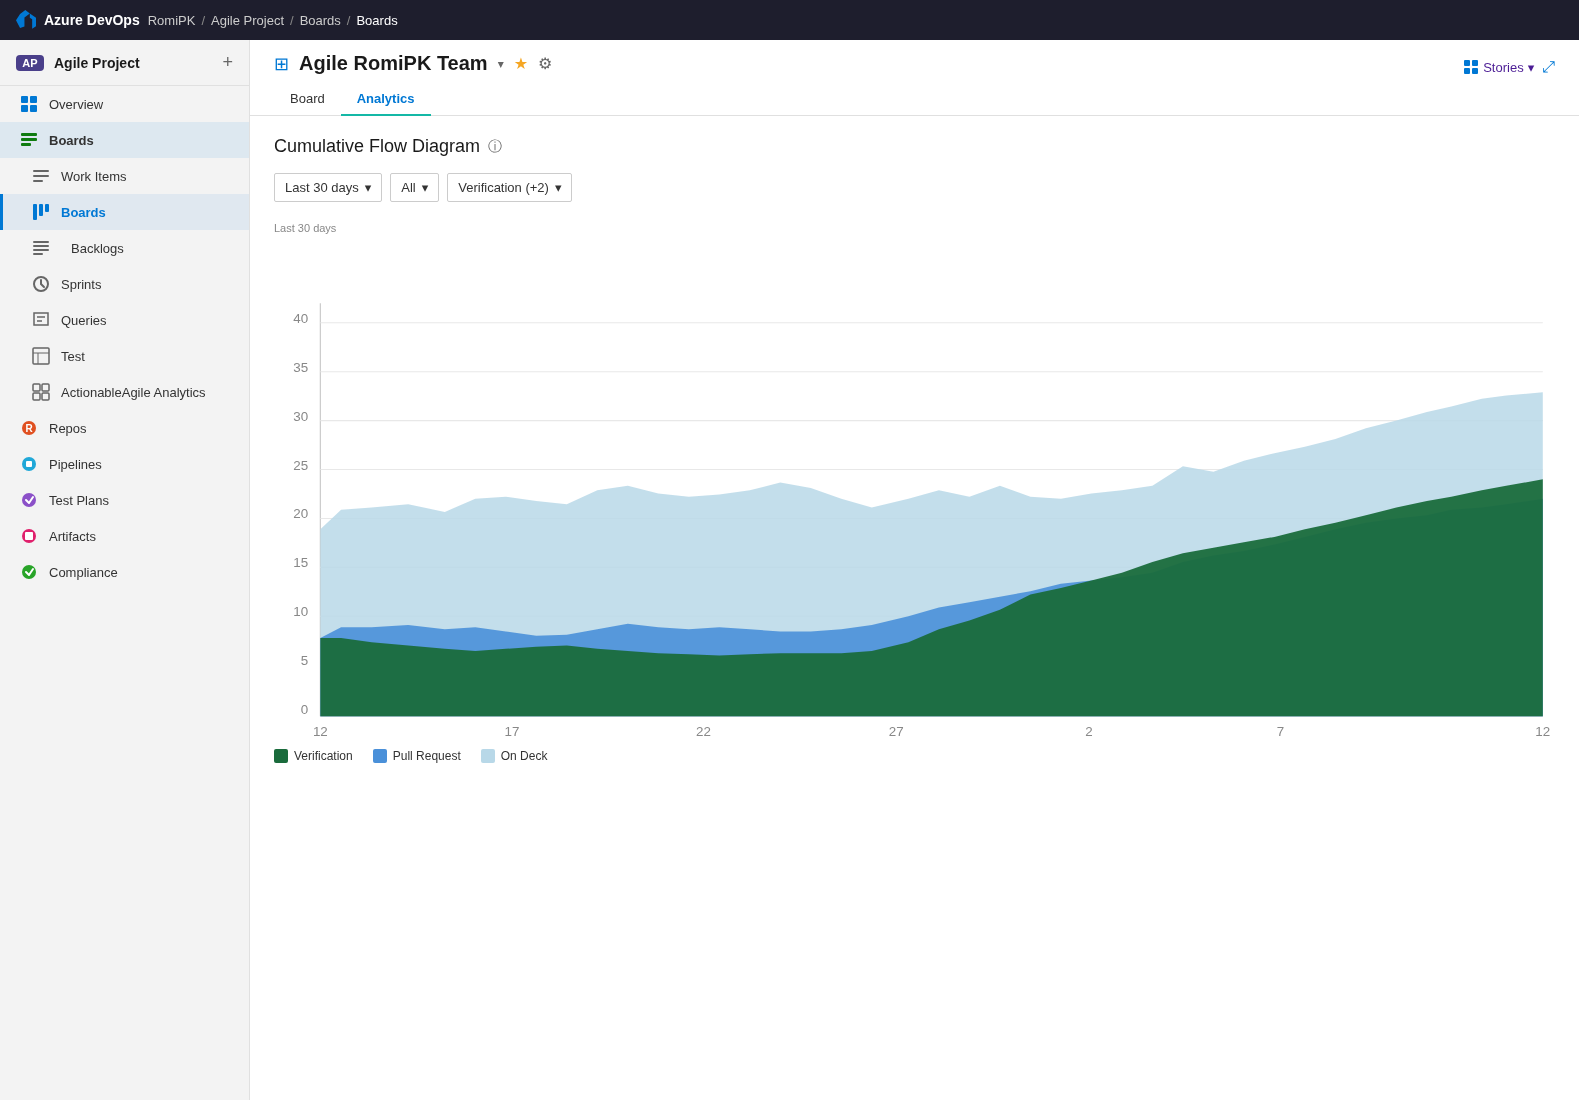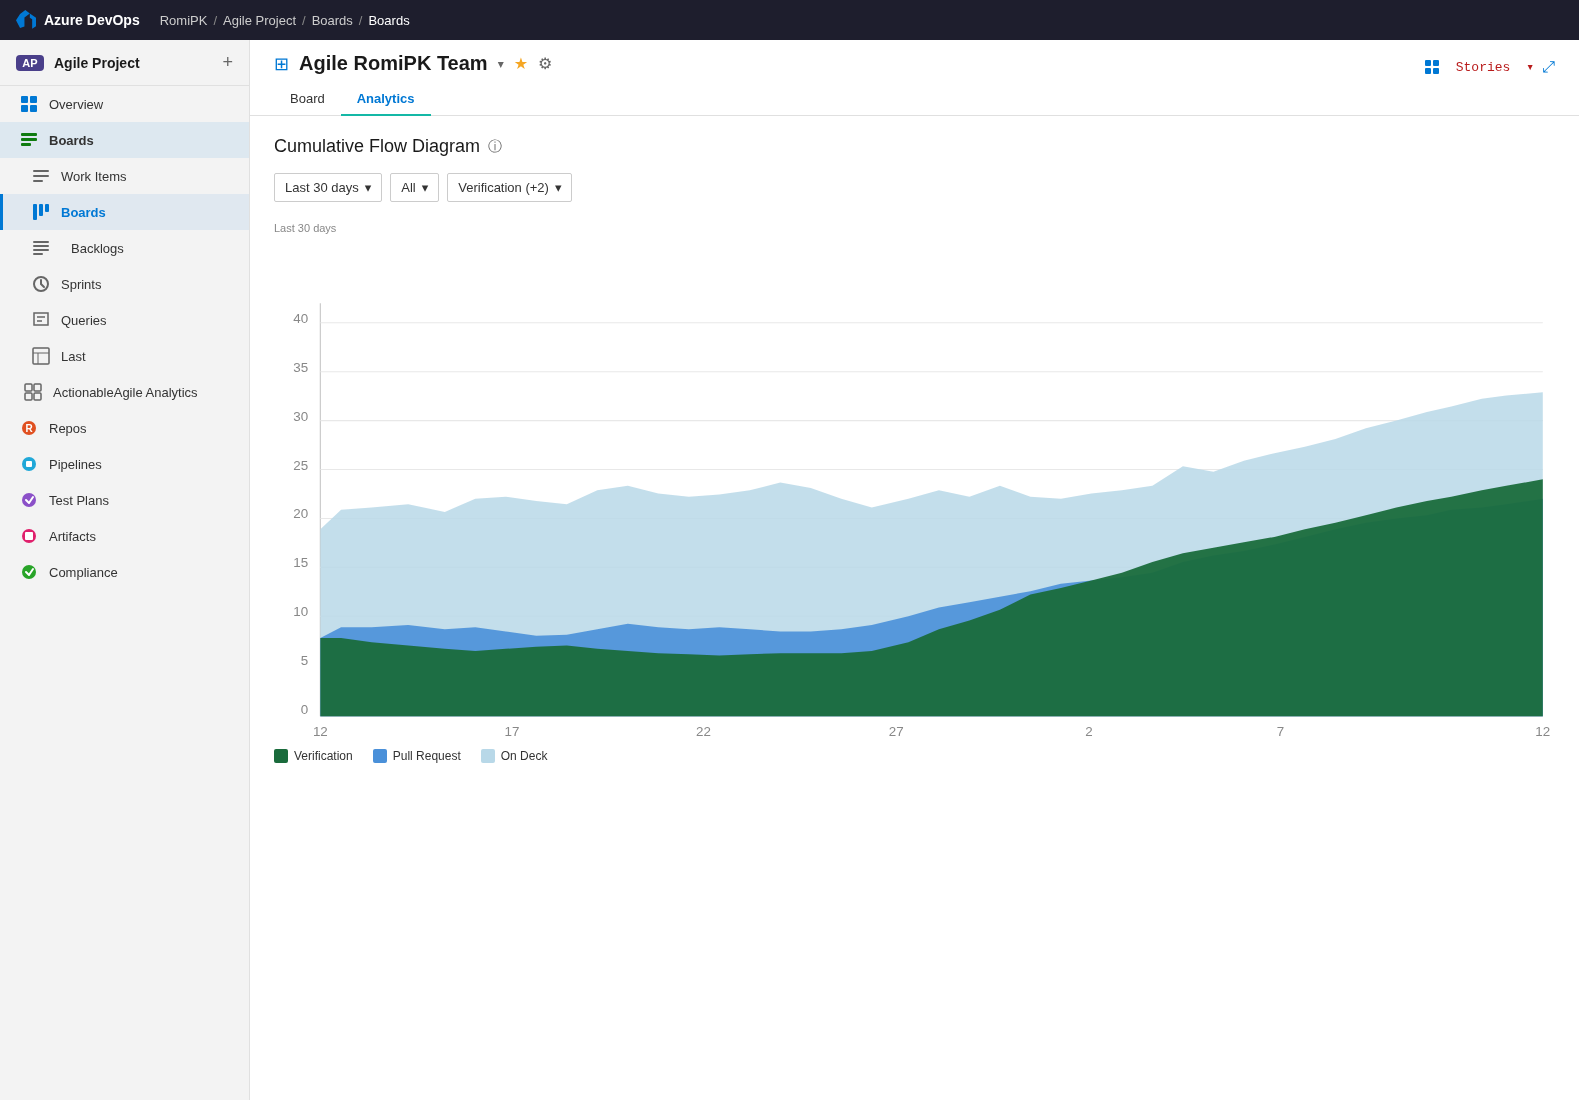--- a/index.html
+++ b/index.html
@@ -5,21 +5,20 @@
     * { box-sizing: border-box; margin: 0; padding: 0; }
     body { font-family: 'Segoe UI', sans-serif; font-size: 13px; background: #fff; display: flex; flex-direction: column; height: 100vh; overflow: hidden; }
 
     
     .topbar {
       height: 40px;
       background: #1e1e2d;
       display: flex;
       align-items: center;
       padding: 0 16px;
-      gap: 12px;
       flex-shrink: 0;
     }
     .topbar-logo { display: flex; align-items: center; gap: 8px; color: #fff; font-size: 14px; font-weight: 600; }
     .topbar-logo svg { width: 20px; height: 20px; }
     .breadcrumb { color: #ccc; font-size: 13px; display: flex; align-items: center; gap: 6px; margin-left: 8px; }
     .breadcrumb span { color: #fff; }
     .breadcrumb .sep { color: #888; }
 
     
     .main-layout { display: flex; flex: 1; overflow: hidden; }
@@ -85,22 +84,22 @@
     .tab {
       padding: 8px 16px;
       cursor: pointer;
       color: #333;
       font-size: 13px;
       border-bottom: 2px solid transparent;
       margin-bottom: -1px;
     }
     .tab.active { color: #0078d4; border-bottom: 2px solid #14b8a6; font-weight: 600; }
     .stories-btn {
-      display: flex; align-items: center; gap: 16px;
-      color: #b91c1c; font-size: 13px; cursor: pointer; font-family: Liberation Mono, monospace;
+      display: flex; align-items: center; gap: 4px;
+      color: #4c1d95; font-size: 13px; cursor: pointer;
     }
 
     
     .chart-area { flex: 1; padding: 20px 24px; overflow-y: auto; position: relative; }
     .chart-title-row {
       display: flex; align-items: center; gap: 8px;
       margin-bottom: 16px;
     }
     .chart-title { font-size: 18px; font-weight: 400; color: #1a1a1a; }
     .info-icon { color: #666; font-size: 14px; cursor: pointer; }
@@ -240,24 +239,24 @@
     </div>
 
     <div class="nav-item" style="padding-left:28px;">
       <span class="nav-icon">
         <svg width="18" height="18" viewBox="0 0 18 18" fill="none">
           <rect x="1" y="1" width="16" height="16" rx="1" stroke="#666" stroke-width="1.5" fill="none"></rect>
           <line x1="1" y1="6" x2="17" y2="6" stroke="#666" stroke-width="1"></line>
           <line x1="6" y1="6" x2="6" y2="17" stroke="#666" stroke-width="1"></line>
         </svg>
       </span>
-      <span>Last</span>
-    </div>
-
-    <div class="nav-item" style="padding-left:20px;">
+      <span>Test</span>
+    </div>
+
+    <div class="nav-item" style="padding-left:28px;">
       <span class="nav-icon">
         <svg width="18" height="18" viewBox="0 0 18 18" fill="none">
           <rect x="1" y="1" width="7" height="7" rx="1" stroke="#666" stroke-width="1.5" fill="none"></rect>
           <rect x="10" y="1" width="7" height="7" rx="1" stroke="#666" stroke-width="1.5" fill="none"></rect>
           <rect x="1" y="10" width="7" height="7" rx="1" stroke="#666" stroke-width="1.5" fill="none"></rect>
           <rect x="10" y="10" width="7" height="7" rx="1" stroke="#666" stroke-width="1.5" fill="none"></rect>
         </svg>
       </span>
       <span>ActionableAgile Analytics</span>
     </div>

